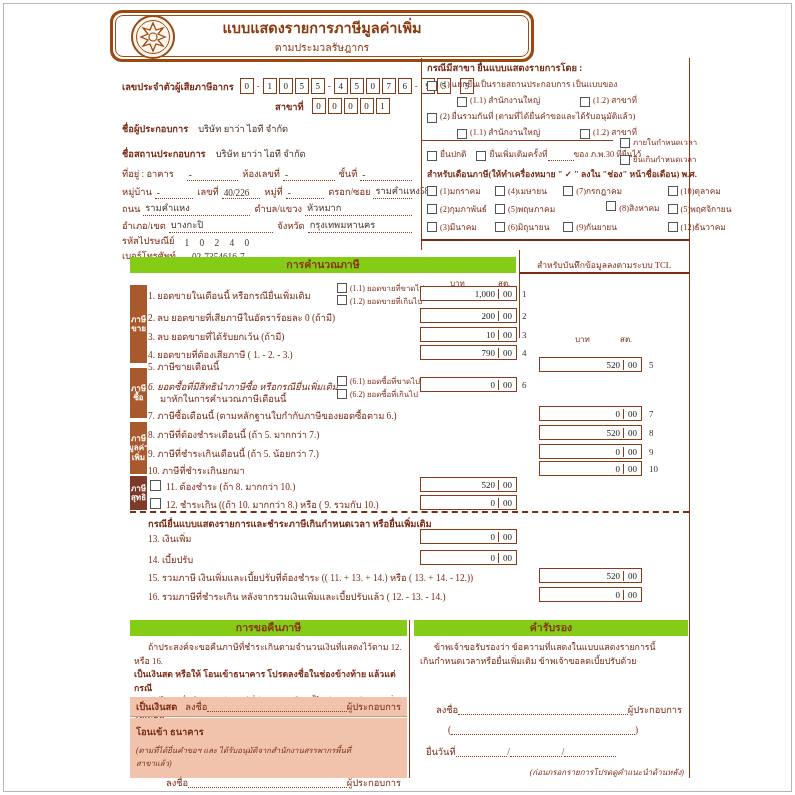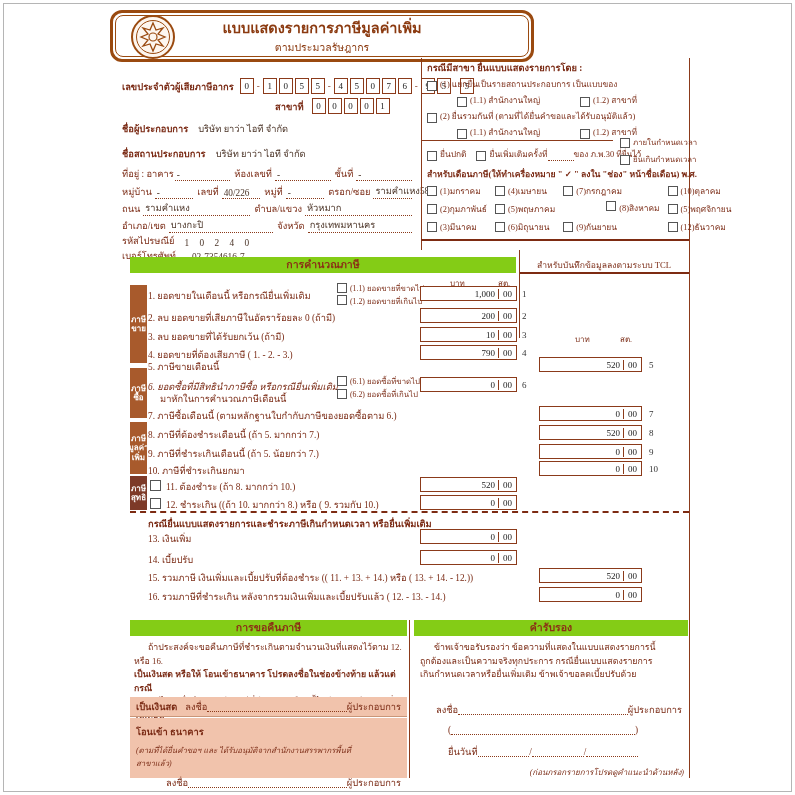--- a/index.html
+++ b/index.html
@@ -100,21 +100,21 @@
   <div class="abs row" style="left:122px;top:121px;">
     <span class="lbl bold">ชื่อผู้ประกอบการ</span>
     <span class="lbl val" style="margin-left:10px;">บริษัท ยาว่า ไอที จำกัด</span>
   </div>
   <div class="abs row" style="left:122px;top:146px;">
     <span class="lbl bold">ชื่อสถานประกอบการ</span>
     <span class="lbl val" style="margin-left:10px;">บริษัท ยาว่า ไอที จำกัด</span>
   </div>
   <div id="address-rows">
       <div class="abs row" style="left: 122px; top: 166px; width: 294px; align-items: flex-end;">
-        <span class="lbl" style="margin-right: 1px;">ที่อยู่ : อาคาร</span>
+        <span class="lbl" style="margin-right: 13px;">ที่อยู่ : อาคาร</span>
         <span class="lbl val" style="flex: 1 1 0%; border-bottom: 1px dotted rgb(139, 58, 26); padding: 0px 2px; min-width: 10px; margin-right: 4px;">-</span>
         <span class="lbl" style="margin-right: 3px;">ห้องเลขที่</span>
         <span class="lbl val" style="flex: 1 1 0%; border-bottom: 1px dotted rgb(139, 58, 26); padding: 0px 2px; min-width: 10px; margin-right: 4px;">-</span>
         <span class="lbl" style="margin-right: 3px;">ชั้นที่</span>
         <span class="lbl val" style="flex: 1 1 0%; border-bottom: 1px dotted rgb(139, 58, 26); padding: 0px 2px; min-width: 10px; margin-right: 4px;">-</span>
       </div>
       <div class="abs row" style="left: 122px; top: 183px; width: 294px; align-items: flex-end;">
         <span class="lbl" style="margin-right: 3px;">หมู่บ้าน</span>
         <span class="lbl val" style="flex: 1 1 0%; border-bottom: 1px dotted rgb(139, 58, 26); padding: 0px 2px; min-width: 10px; margin-right: 4px;">-</span>
         <span class="lbl" style="margin-right: 3px;">เลขที่</span>
@@ -417,34 +417,33 @@
       <span class="lbl">ลงชื่อ</span>
       <span class="dots"></span>
       <span class="lbl">ผู้ประกอบการ</span>
     </div>
   </div>
   <div class="vline" style="left:409px;top:620px;height:158px;"></div>
 
   <div class="abs secbar" style="left:414px;top:620px;width:274px;">คำรับรอง</div>
   <div class="abs para" style="left:420px;top:641px;width:264px;">
     <div style="text-indent:14px;">ข้าพเจ้าขอรับรองว่า ข้อความที่แสดงในแบบแสดงรายการนี้</div>
-    <div>ถูกต้องและเป็นความจริงทุกประการ กรณียื่นแบบแสดงรายการ</div>
     <div>เกินกำหนดเวลาหรือยื่นเพิ่มเติม ข้าพเจ้าขอลดเบี้ยปรับด้วย</div>
   </div>
   <div class="abs row" style="left:436px;top:702px;width:246px;align-items:center;">
     <span class="lbl">ลงชื่อ</span>
     <span class="dots"></span>
     <span class="lbl">ผู้ประกอบการ</span>
   </div>
   <div class="abs row" style="left:448px;top:724px;width:190px;align-items:center;">
     <span class="lbl">(</span>
     <span class="dots"></span>
     <span class="lbl">)</span>
   </div>
-  <div class="abs row" style="left:448px;top:744px;width:190px;align-items:center;">
+  <div class="abs row" style="left:426px;top:744px;width:190px;align-items:center;">
     <span class="lbl">ยื่นวันที่</span>
     <span class="dots"></span>
     <span class="lbl">/</span>
     <span class="dots"></span>
     <span class="lbl">/</span>
     <span class="dots"></span>
   </div>
   <div class="abs" style="left:420px;top:766px;width:264px;text-align:right;font-size:8px;font-style:italic;">(ก่อนกรอกรายการโปรดดูคำแนะนำด้านหลัง)</div>
 
 </div>

